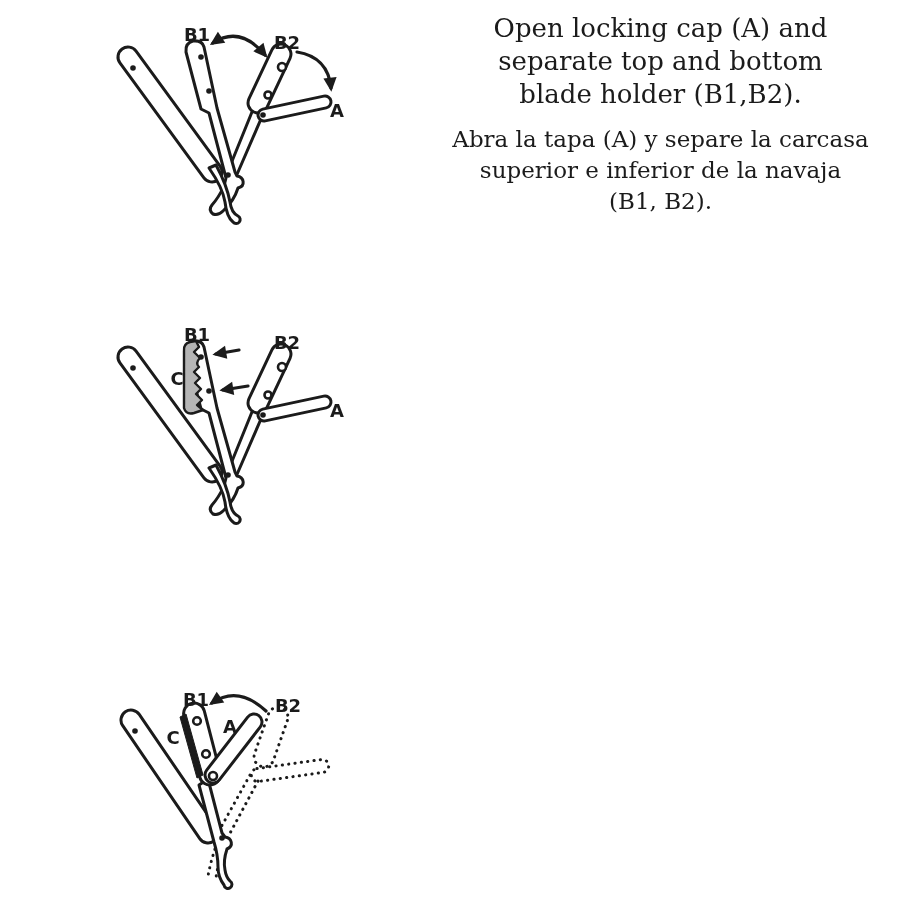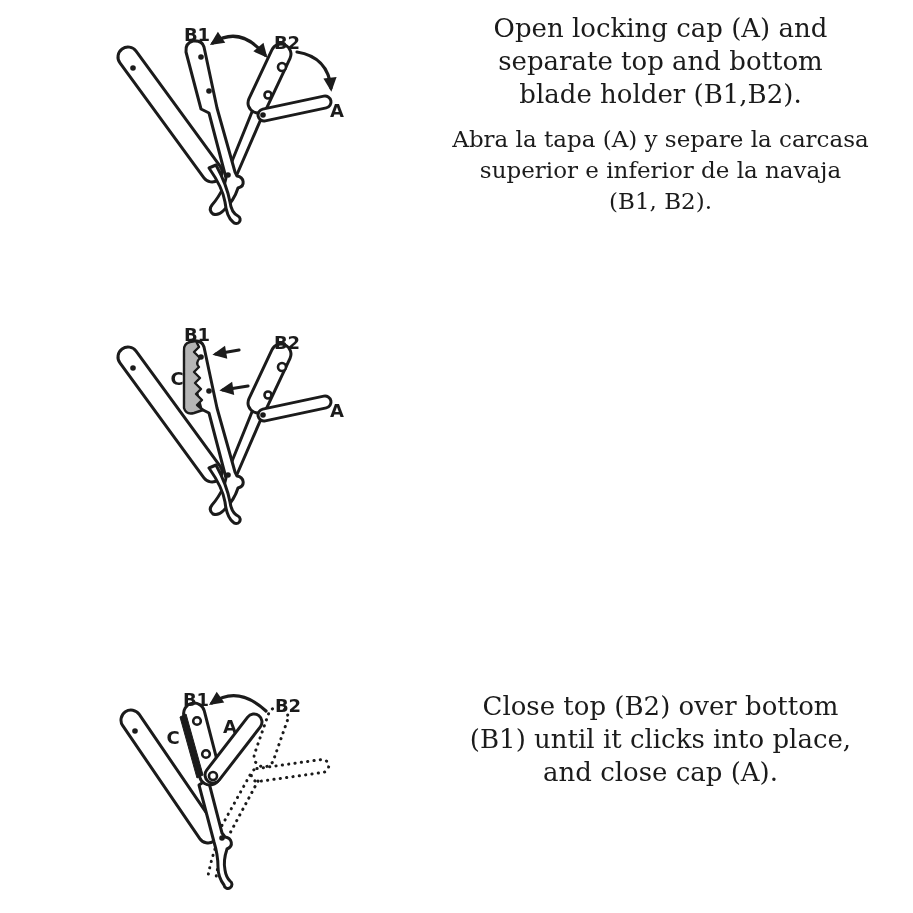--- a/index.html
+++ b/index.html
@@ -154,18 +154,15 @@
     </g>
     <circle class="hole" cx="133" cy="111" r="4"></circle>
     <path class="arrow" d="M 186,46 Q 158,20 132,38" marker-end="url(#ah3)"></path>
     <text x="116" y="41">B1</text>
     <text x="208" y="47">B2</text>
     <text x="93" y="79">C</text>
     <text x="150" y="68">A</text>
   </svg>
 
   <div class="txt" style="top:690px">
-    <div class="en">Close top (B2) over bottom
-(B1) until it clicks into place,
-and close cap (A).</div>
   </div>
 
 </div>
 
 </body></html>

